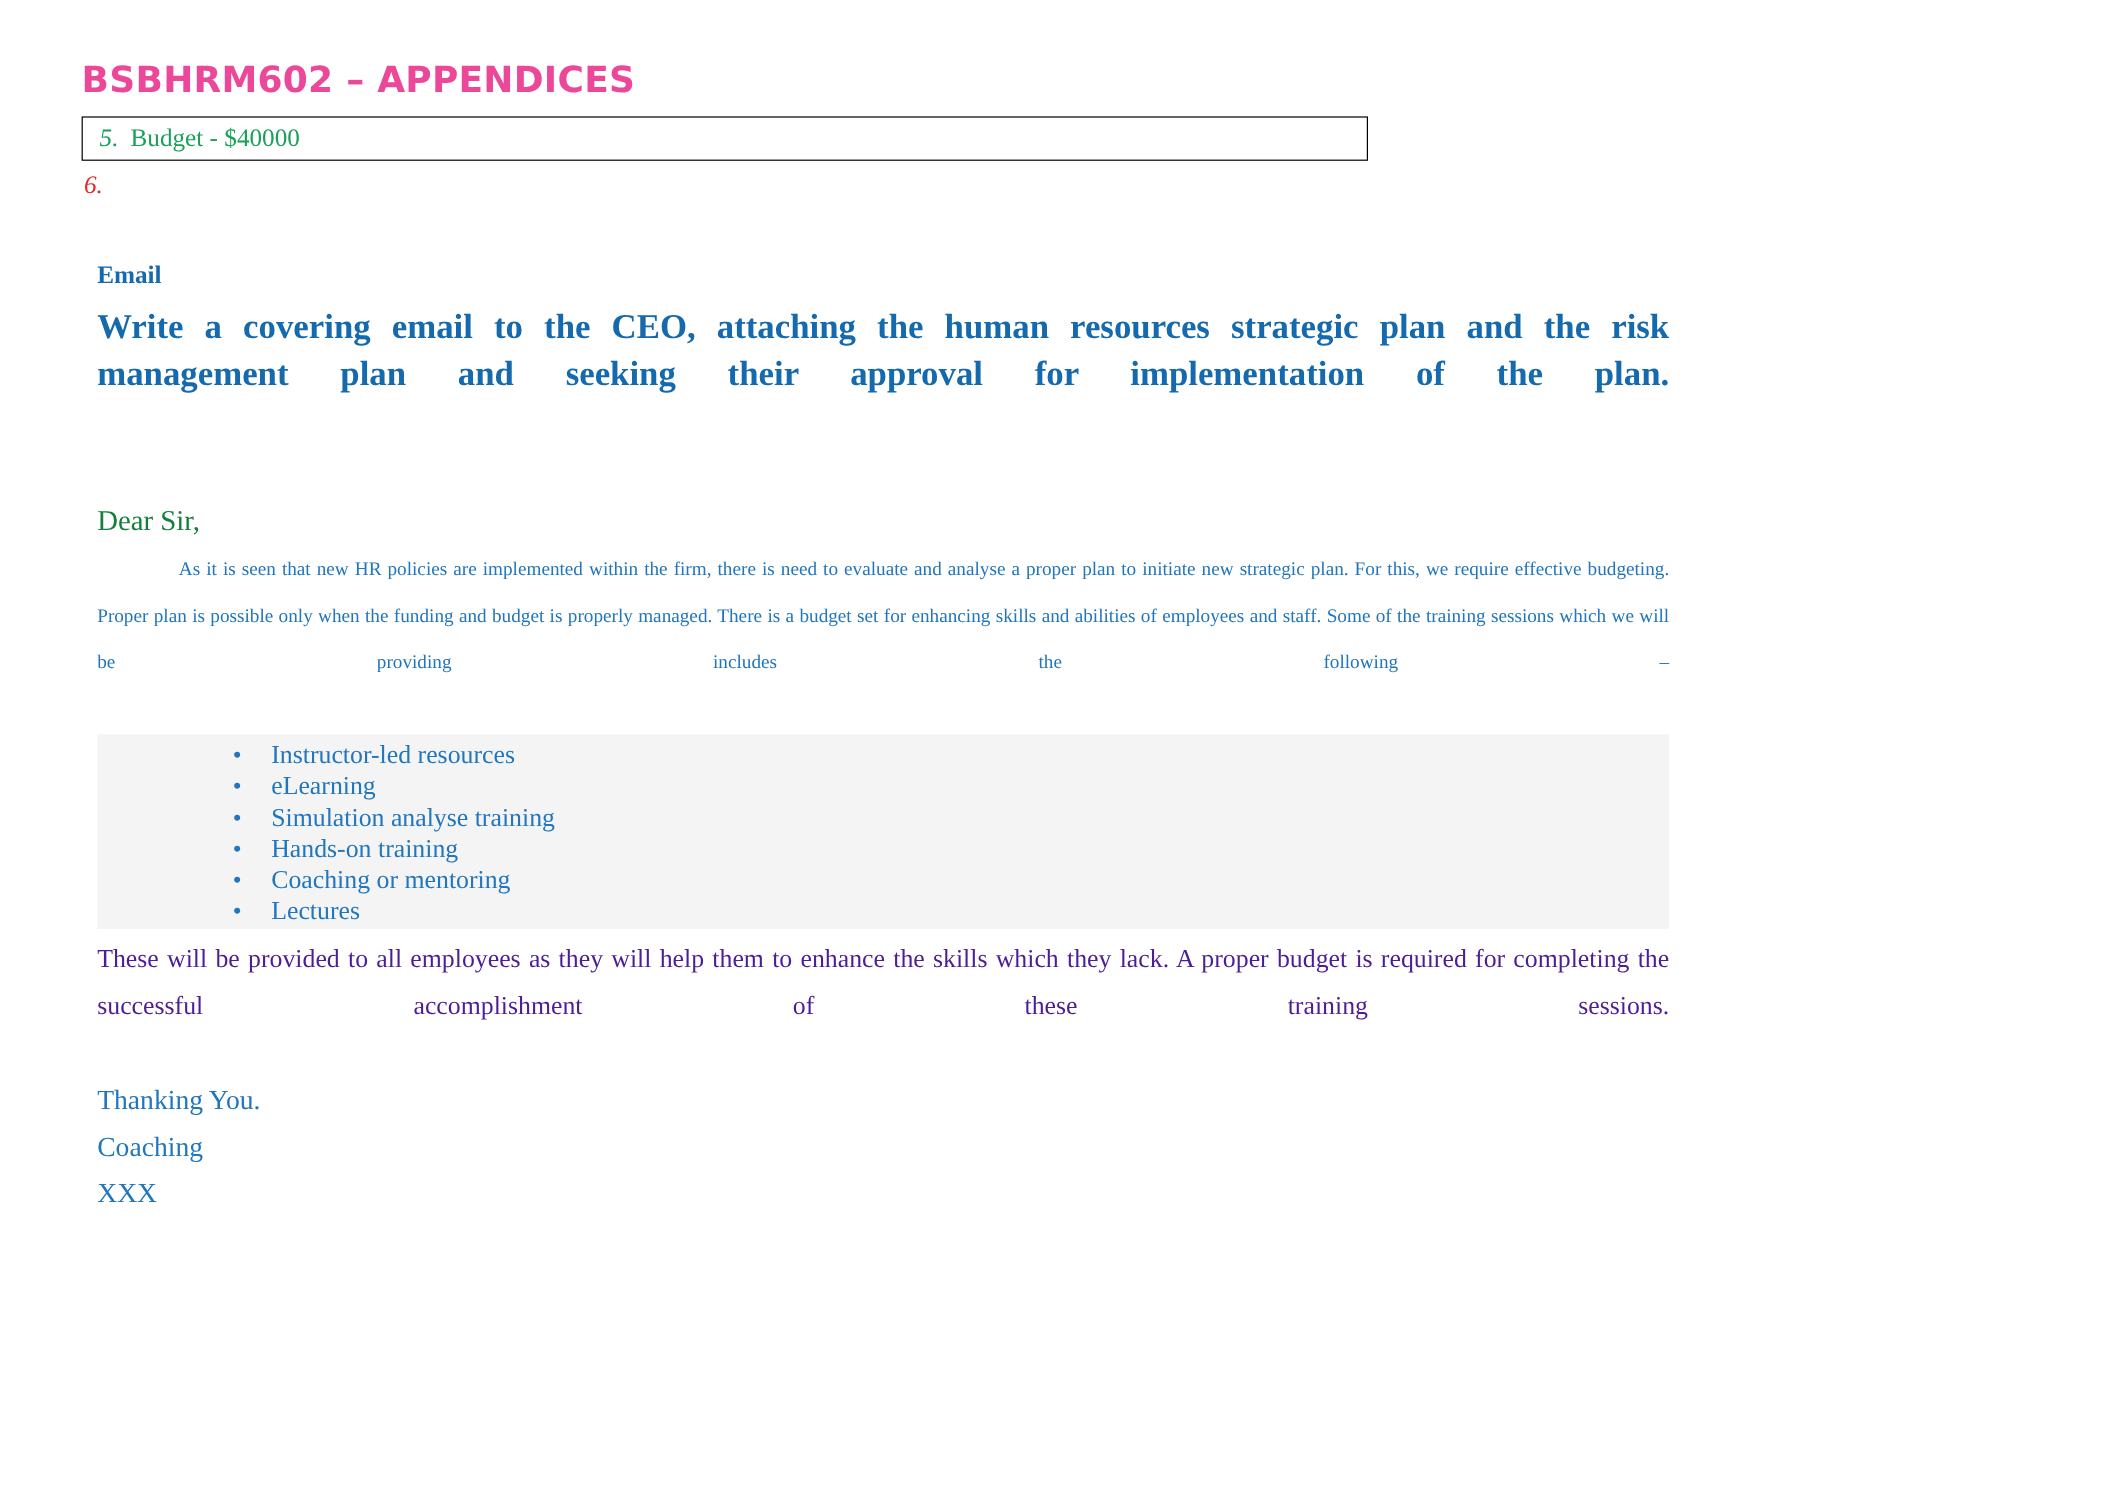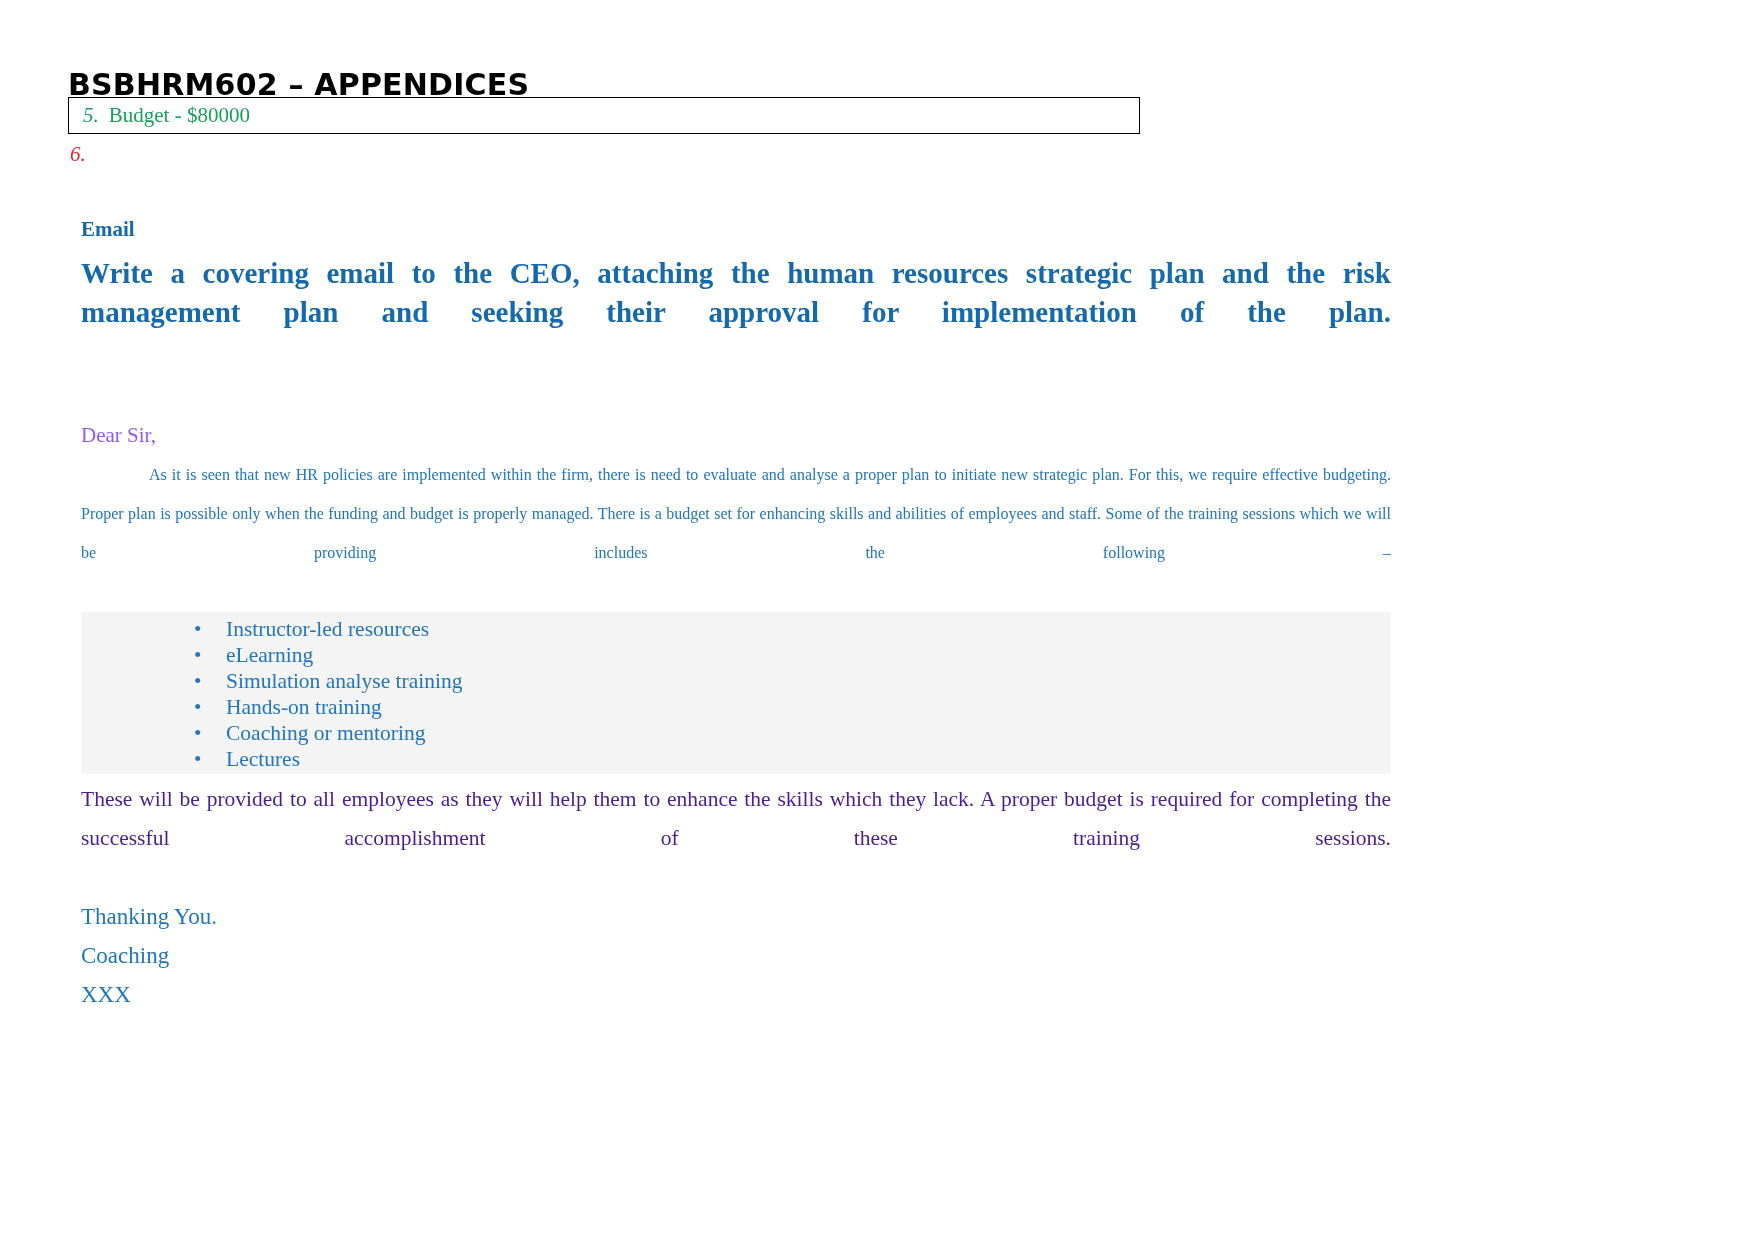--- a/index.html
+++ b/index.html
@@ -24,23 +24,22 @@
 
   
   .doc-title {
     position: absolute;
     left: 68px;
     top: 50px;
     font-family: "DejaVu Sans", "Liberation Sans", sans-serif;
     font-weight: bold;
     font-size: 30px;
     letter-spacing: 0.2px;
-    color: #000000;
+    color: #ec4899;
     white-space: nowrap;
-    margin-top: 17px;
   }
 
   
   .boxed-row {
     position: absolute;
     left: 68px;
     top: 97px;
     width: 1072px;
     height: 37px;
     box-sizing: border-box;
@@ -96,22 +95,22 @@
     margin: 0;
     text-justify: inter-word;
   }
   .bold-instruction::after {
     content: "";
     display: inline-block;
     width: 100%;
   }
 
   .salutation {
-    font-size: 21px;
-    color: #8b5cf6;
+    font-size: 24px;
+    color: #15803d;
     line-height: 39px;
     margin: 0;
     padding-top: 45px;
   }
 
   .body-para {
     font-size: 16px;
     color: #2176bd;
     text-align: justify;
     line-height: 39px;
@@ -176,21 +175,21 @@
 </style>
 </head>
 <body>
 
 <div class="page">
 
   <div class="doc-title">BSBHRM602 – APPENDICES</div>
 
   <div class="boxed-row">
     <span class="num">5.</span>
-    <span class="txt">Budget - $80000</span>
+    <span class="txt">Budget - $40000</span>
   </div>
 
   <div class="num-six">6.</div>
 
   <div class="content">
 
     <p class="heading-email">Email</p>
 
     <p class="bold-instruction">Write a covering email to the CEO, attaching the human resources strategic plan and the risk management plan and seeking their approval for implementation of the plan.</p>
 

